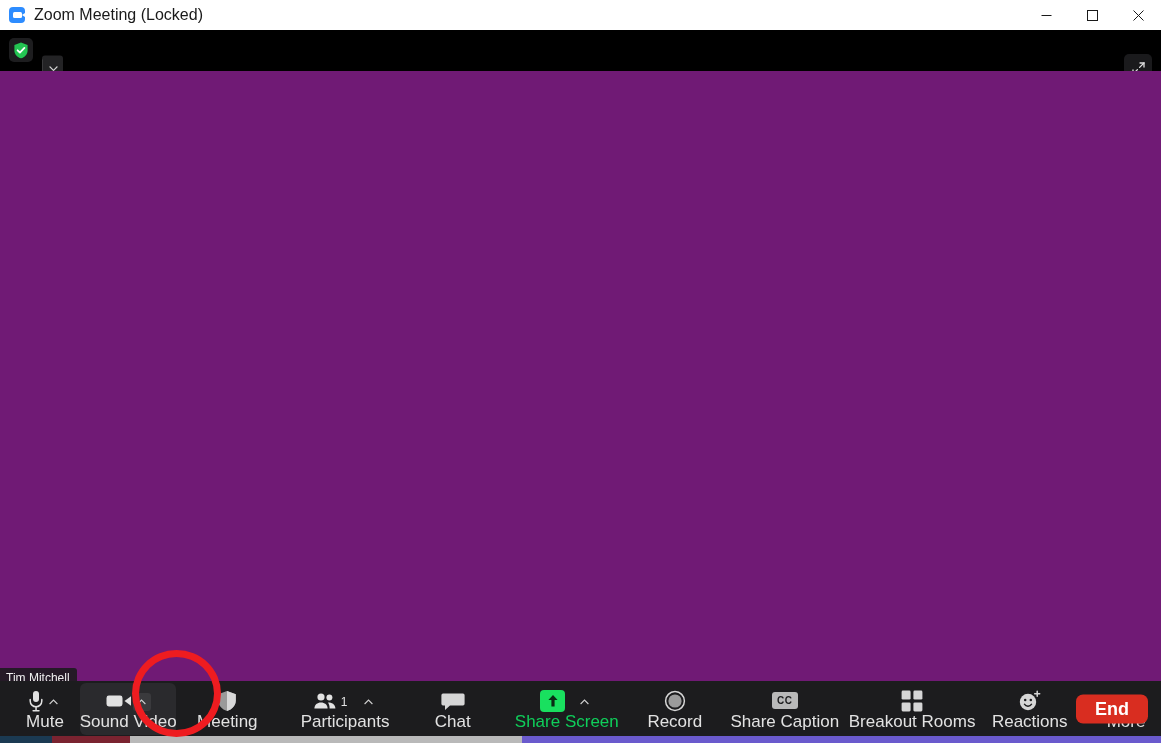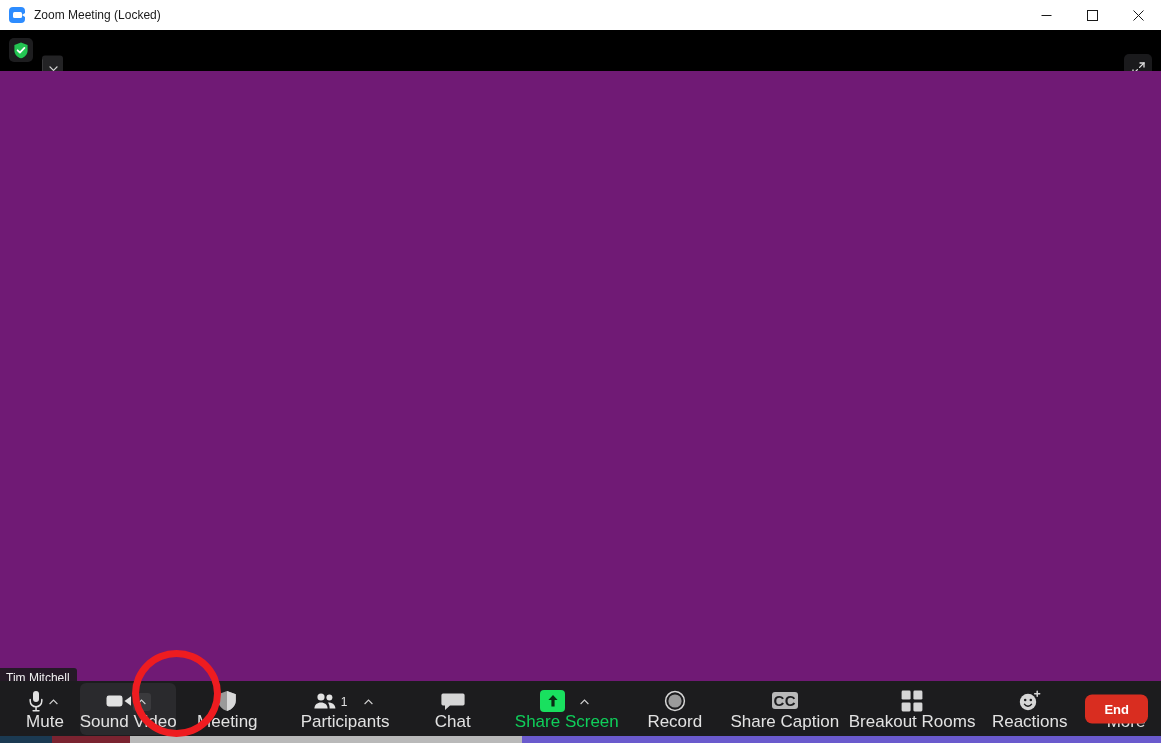--- a/index.html
+++ b/index.html
@@ -55,21 +55,21 @@
   .zoom-appicon .cam::after {
     content: "";
     position: absolute;
     right: -3.5px; top: 1px;
     width: 0; height: 0;
     border-top: 2px solid transparent;
     border-bottom: 2px solid transparent;
     border-right: 3px solid #ffffff;
   }
   .window-title {
-    font-size: 12px;
+    font-size: 16px;
     color: #1a1a1a;
     line-height: 30px;
     white-space: nowrap;
   }
   .winctrls {
     position: absolute;
     right: 0; top: 0;
     height: 30px;
     display: flex;
   }
@@ -218,21 +218,21 @@
   .pcount {
     font-size: 12px;
     color: #e2e2e2;
     margin-left: 4px;
   }
   .cc-chip {
     width: 26px; height: 17px;
     border-radius: 3px;
     background: #b9b9b9;
     color: #1c1c1e;
-    font-size: 15px;
+    font-size: 10px;
     font-weight: bold;
     display: flex;
     align-items: center;
     justify-content: center;
     letter-spacing: 0.5px;
   }
   .share-chip {
     width: 25px; height: 22px;
     border-radius: 4px;
     background: #19e05f;
@@ -251,21 +251,21 @@
     background: #d6d6d6;
     display: block;
   }
   .end-btn {
     position: absolute;
     right: 13px;
     top: 50%;
     transform: translateY(-50%);
     background: #d92d20;
     color: #ffffff;
-    font-size: 13px;
+    font-size: 18px;
     font-weight: bold;
     padding: 8px 19px;
     border-radius: 7px;
     border: none;
     line-height: 13px;
   }
   .spacer { flex: 0 0 auto; }
 
   
   .annot-circle {

